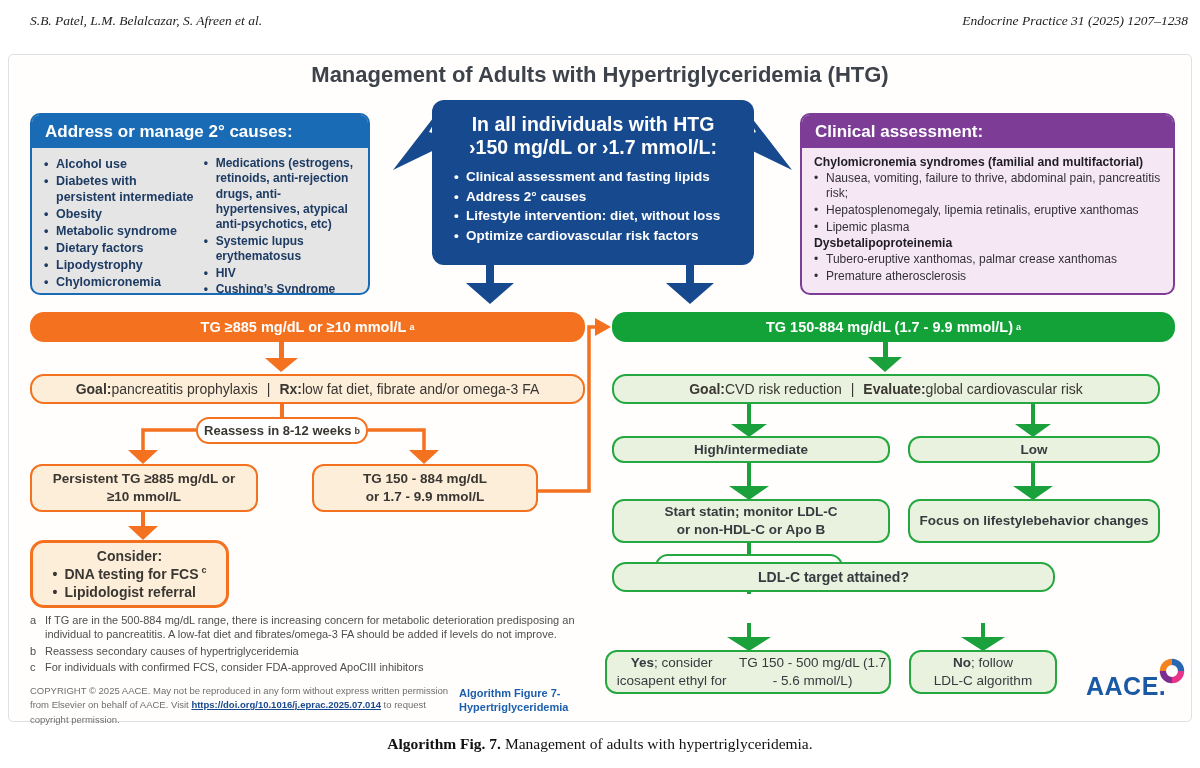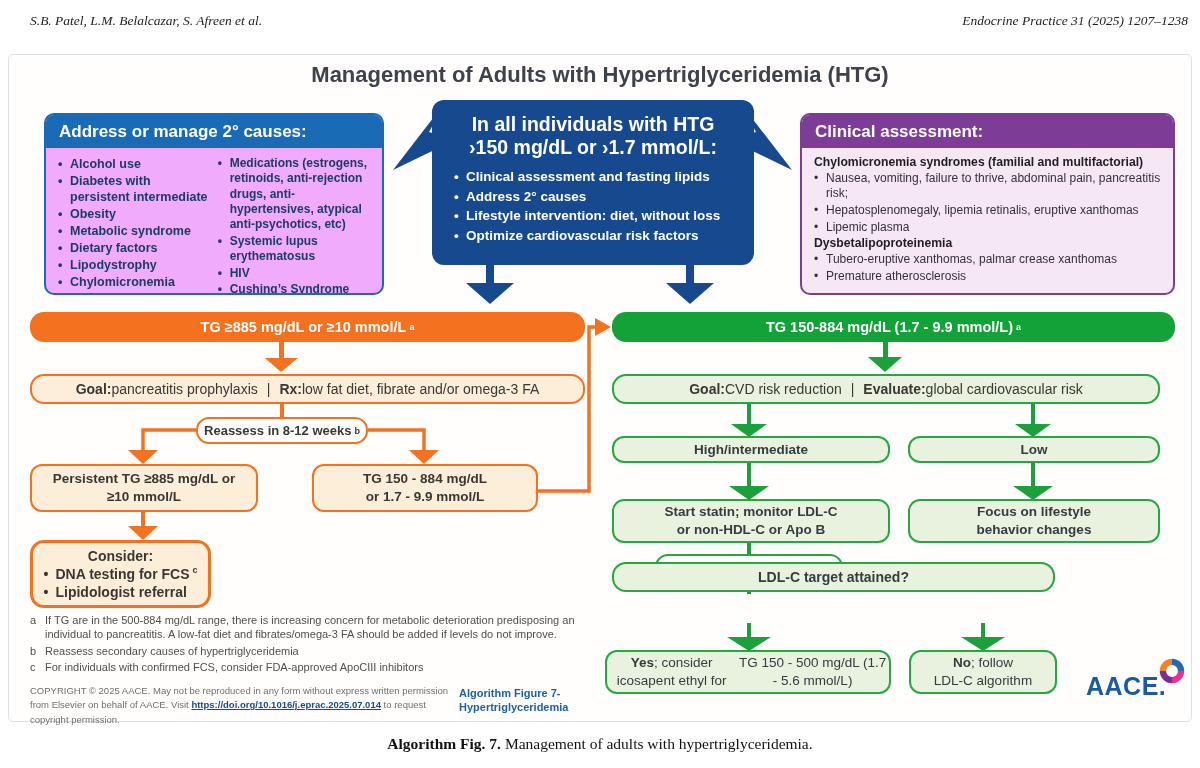--- a/index.html
+++ b/index.html
@@ -12,21 +12,21 @@
   .hdr-journal { right:12px; }
 
   
   .fig-frame { position:absolute; left:8px; top:54px; width:1184px; height:668px; border:1px solid #e0e0e0; border-radius:5px; background:#fffefd; }
 
   .fig-title { position:absolute; left:0; right:0; top:62px; text-align:center; font-size:22px; font-weight:bold; color:#3e434b; z-index:10; }
 
   .abs { position:absolute; z-index:10; }
 
   
-  .sec-box { left:44px; top:113px; width:340px; height:182px; border:2px solid #1a6bb5; border-radius:10px; overflow:hidden; background:#f0abfc; }
+  .sec-box { left:30px; top:113px; width:340px; height:182px; border:2px solid #1a6bb5; border-radius:10px; overflow:hidden; background:#e5e5e5; }
   .sec-head { background:#1a6bb5; color:#fff; font-weight:bold; font-size:17px; padding:7px 0 6px 13px; }
   .sec-body { display:flex; gap:7px; padding:8px 8px 4px 12px; color:#1d3b63; font-weight:bold; }
   .sec-col1 { width:168px; font-size:12.5px; line-height:1.28; }
   .sec-col2 { width:172px; font-size:12px; line-height:1.28; }
   ul.blt { list-style:none; }
   ul.blt li { position:relative; padding-left:12px; margin-bottom:1px; }
   ul.blt li::before { content:"•"; position:absolute; left:0; top:0; }
 
   
   .central-box { left:432px; top:100px; width:322px; height:165px; background:#17498f; border-radius:12px; color:#fff; padding:13px 14px 0 14px; }
@@ -50,29 +50,29 @@
   .gbox { background:#e9f2de; border:2px solid #25a83f; border-radius:12px; color:#363b40; display:flex; align-items:center; justify-content:center; text-align:center; font-weight:bold; }
 
   .goal-o { left:30px; top:374px; width:555px; height:30px; border-radius:14px; font-size:14px; }
   .goal-g { left:612px; top:374px; width:548px; height:30px; border-radius:14px; font-size:14px; font-weight:normal; color:#3a3733; }
   .goal-div { margin:0 9px; }
   .b { font-weight:bold; }
 
   .reassess-o { left:196px; top:417px; width:172px; height:27px; background:#fff; border:2px solid #f4711f; border-radius:13px; font-size:13px; font-weight:bold; color:#3a3733; display:flex; align-items:center; justify-content:center; }
   .persist { left:30px; top:464px; width:228px; height:48px; font-size:13.5px; font-weight:bold; line-height:1.3; flex-direction:column; }
   .range-o { left:312px; top:464px; width:226px; height:48px; font-size:13.5px; font-weight:bold; line-height:1.3; flex-direction:column; }
-  .consider { left:30px; top:540px; width:181px; height:68px; border-width:3px; border-radius:14px; flex-direction:column; font-size:14px; font-weight:bold; line-height:1.3; }
+  .consider { left:30px; top:540px; width:199px; height:68px; border-width:3px; border-radius:14px; flex-direction:column; font-size:14px; font-weight:bold; line-height:1.3; }
   .consider ul { list-style:none; text-align:left; display:inline-block; }
   .consider li { position:relative; padding-left:12px; }
   .consider li::before { content:"•"; position:absolute; left:0; }
 
   .risk-high { left:612px; top:436px; width:278px; height:27px; font-size:13.5px; }
   .risk-low { left:908px; top:436px; width:252px; height:27px; font-size:13.5px; }
   .statin { left:612px; top:499px; width:278px; height:44px; font-size:13.5px; line-height:1.3; flex-direction:column; }
-  .lifestyle { left:908px; top:499px; width:252px; height:44px; font-size:13.5px; line-height:1.3; flex-direction:column; }
+  .lifestyle { left:908px; top:499px; width:252px; height:44px; font-size:13.5px; line-height:1.3; }
   .reassess-g { left:655px; top:554px; width:188px; height:27px; background:#fff; border:2px solid #25a83f; border-radius:13px; font-size:13px; font-weight:bold; color:#3a3733; display:flex; align-items:center; justify-content:center; }
   .ldl-q { left:612px; top:562px; width:443px; height:30px; border-radius:14px; font-size:14px; }
   .yes-box { left:605px; top:650px; width:286px; height:44px; border-width:2.5px; font-size:13.5px; line-height:1.3; flex-direction:row; font-weight:normal; }
   .no-box { left:909px; top:650px; width:148px; height:44px; border-width:2.5px; font-size:13.5px; line-height:1.3; flex-direction:column; font-weight:normal; }
 
   
   .footnotes { left:30px; top:613px; width:562px; font-size:11px; color:#4e4e4e; line-height:1.3; }
   .fn-row { display:flex; margin-bottom:2px; }
   .fn-marker { width:15px; flex:0 0 15px; }
   .fn-text { flex:1; }

